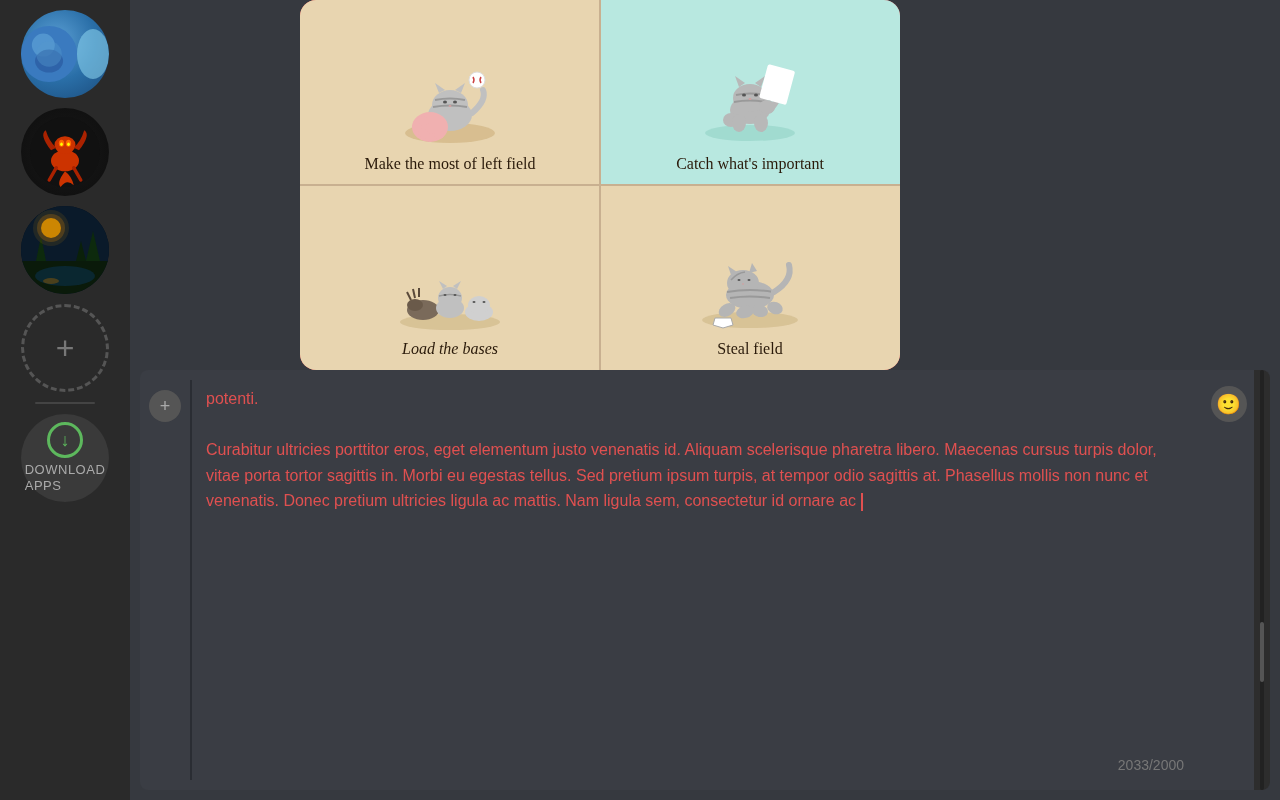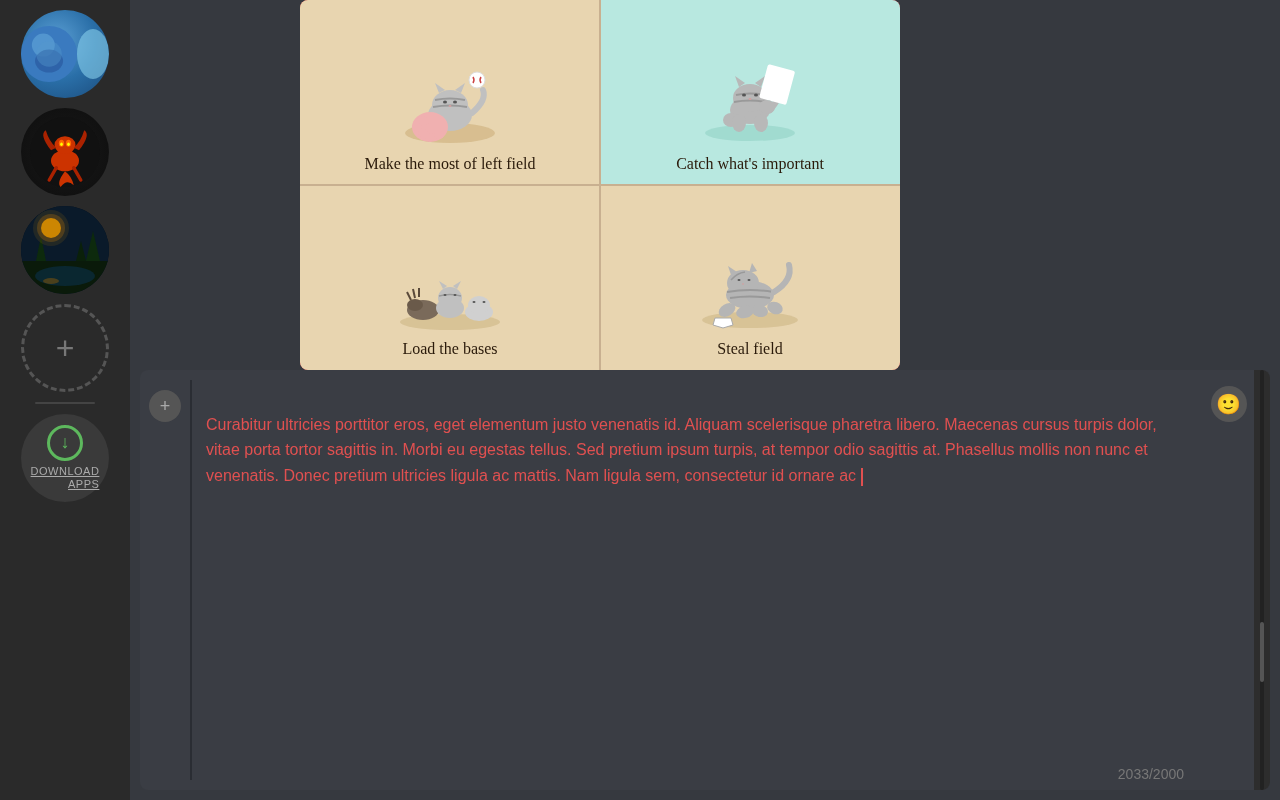--- a/index.html
+++ b/index.html
@@ -120,26 +120,25 @@
       justify-content: center;
       margin-bottom: 4px;
     }
 
     .down-arrow {
       color: #5db85d;
       font-size: 18px;
     }
 
     .download-label {
-      font-size: 11px;
+      font-size: 13px;
       color: #aaa;
-      text-align: right;
+      text-align: left;
       line-height: 1.2;
       letter-spacing: 0.5px;
-      text-decoration: underline;
     }
 
     
     #main {
       flex: 1;
       display: flex;
       flex-direction: column;
       background: #36393f;
     }
 
@@ -150,21 +149,21 @@
       align-items: flex-start;
       padding: 0 20px;
       padding-top: 0;
       margin-left: 150px;
     }
 
     .comic-image {
       width: 600px;
       height: 370px;
       background: #ef4444;
-      border-radius: 8px;
+      border-radius: 16px;
       display: grid;
       grid-template-columns: 1fr 1fr;
       grid-template-rows: 1fr 1fr;
       overflow: hidden;
       position: relative;
     }
 
     .comic-panel {
       display: flex;
       flex-direction: column;
@@ -175,20 +174,21 @@
     }
 
     .comic-panel-top-left {
       background: #e8d5b0;
     }
     .comic-panel-top-right {
       background: #b8e8e0;
     }
     .comic-panel-bottom-left {
       background: #e8d5b0;
+      font-style: italic;
     }
     .comic-panel-bottom-right {
       background: #e8d5b0;
     }
 
     .panel-text {
       font-size: 16px;
       color: #2a1a0a;
       text-align: center;
       font-family: Georgia, serif;
@@ -271,21 +271,21 @@
     .message-text {
       color: #e05050;
       font-size: 16px;
       line-height: 1.6;
     }
 
     .underlined { text-decoration-style: dotted; }
 
     .char-count {
       position: absolute;
-      bottom: 5px;
+      bottom: 14px;
       right: 20px;
       color: #777;
       font-size: 14px;
     }
 
     .cursor-line {
       display: inline-block;
       width: 2px;
       height: 18px;
       background: #e05050;
@@ -564,20 +564,21 @@
 
     <div id="attach-btn">
       <div class="attach-circle">
         <span>+</span>
       </div>
     </div>
 
     <div id="message-divider"></div>
 
     <div id="message-input">
+      <div class="message-text">potenti.</div>
       <br>
       <div class="message-text">
         Curabitur <span class="underlined">ultricies</span> <span class="underlined">porttitor</span> eros, eget elementum justo venenatis id. Aliquam <span class="underlined">scelerisque</span> <span class="underlined">pharetra</span> libero. <span class="underlined">Maecenas</span> cursus turpis dolor, vitae porta tortor <span class="underlined">sagittis</span> in. Morbi eu <span class="underlined">egestas</span> tellus. Sed pretium ipsum turpis, at tempor odio <span class="underlined">sagittis</span> at. Phasellus mollis non nunc et venenatis. Donec pretium <span class="underlined">ultricies</span> ligula ac mattis. Nam ligula sem, <span class="underlined">consectetur</span> id ornare ac
         <span class="cursor-line"></span>
       </div>
       <div class="char-count">2033/2000</div>
     </div>
 
     <div id="emoji-btn">
       <div class="emoji-face">

